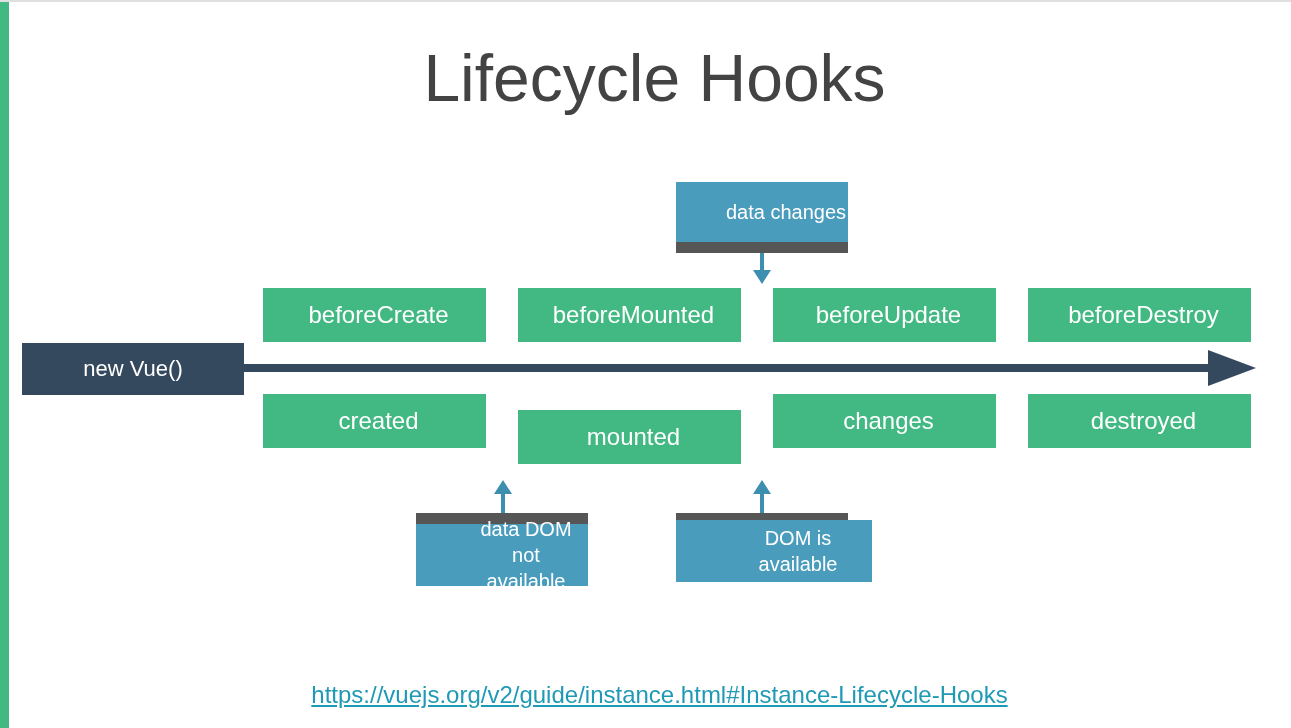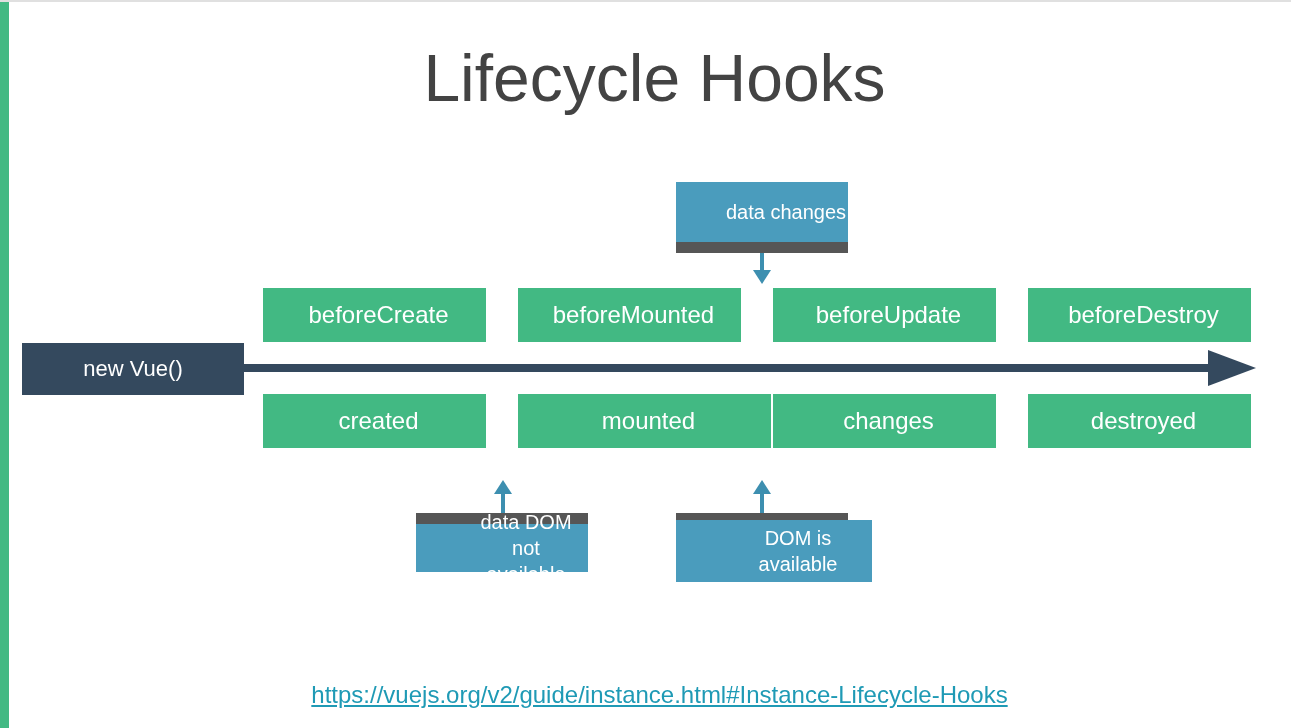--- a/index.html
+++ b/index.html
@@ -162,28 +162,28 @@
   <div class="hook-box" style="left:263px; top:286px; width:223px;">beforeCreate</div>
   <div class="hook-box" style="left:518px; top:286px; width:223px;">beforeMounted</div>
   <div class="hook-box" style="left:773px; top:286px; width:223px;">beforeUpdate</div>
   <div class="hook-box" style="left:1028px; top:286px; width:223px;">beforeDestroy</div>
 
   <div class="newvue-box">new Vue()</div>
   <div class="timeline-line"></div>
   <div class="timeline-head"></div>
 
   <div class="hook-box" style="left:263px; top:392px; width:223px;">created</div>
-  <div class="hook-box" style="left:518px; top:392px; width:253px;">mounted</div>
+  <div class="hook-box" style="left:518px; top:408px; width:223px;">mounted</div>
   <div class="hook-box" style="left:773px; top:392px; width:223px;">changes</div>
   <div class="hook-box" style="left:1028px; top:392px; width:223px;">destroyed</div>
 
   <div class="conn-arrow-up" style="left:494px; top:478px;"></div>
   <div class="conn-line" style="left:501px; top:492px; height:19px;"></div>
   <div class="callout-bar" style="left:416px; top:511px; width:172px;"></div>
-  <div class="callout" style="left:416px; top:522px; width:172px; height:48px; white-space:pre-line;">data DOM not
+  <div class="callout" style="left:416px; top:522px; width:172px; height:62px; white-space:pre-line;">data DOM not
 available</div>
 
   <div class="conn-arrow-up" style="left:753px; top:478px;"></div>
   <div class="conn-line" style="left:760px; top:492px; height:19px;"></div>
   <div class="callout-bar" style="left:676px; top:511px; width:172px;"></div>
   <div class="callout" style="left:676px; top:518px; width:196px; height:62px; white-space:pre-line;">DOM is
 available</div>
 
   <a class="footer-link" href="#">https://vuejs.org/v2/guide/instance.html#Instance-Lifecycle-Hooks</a>
 

